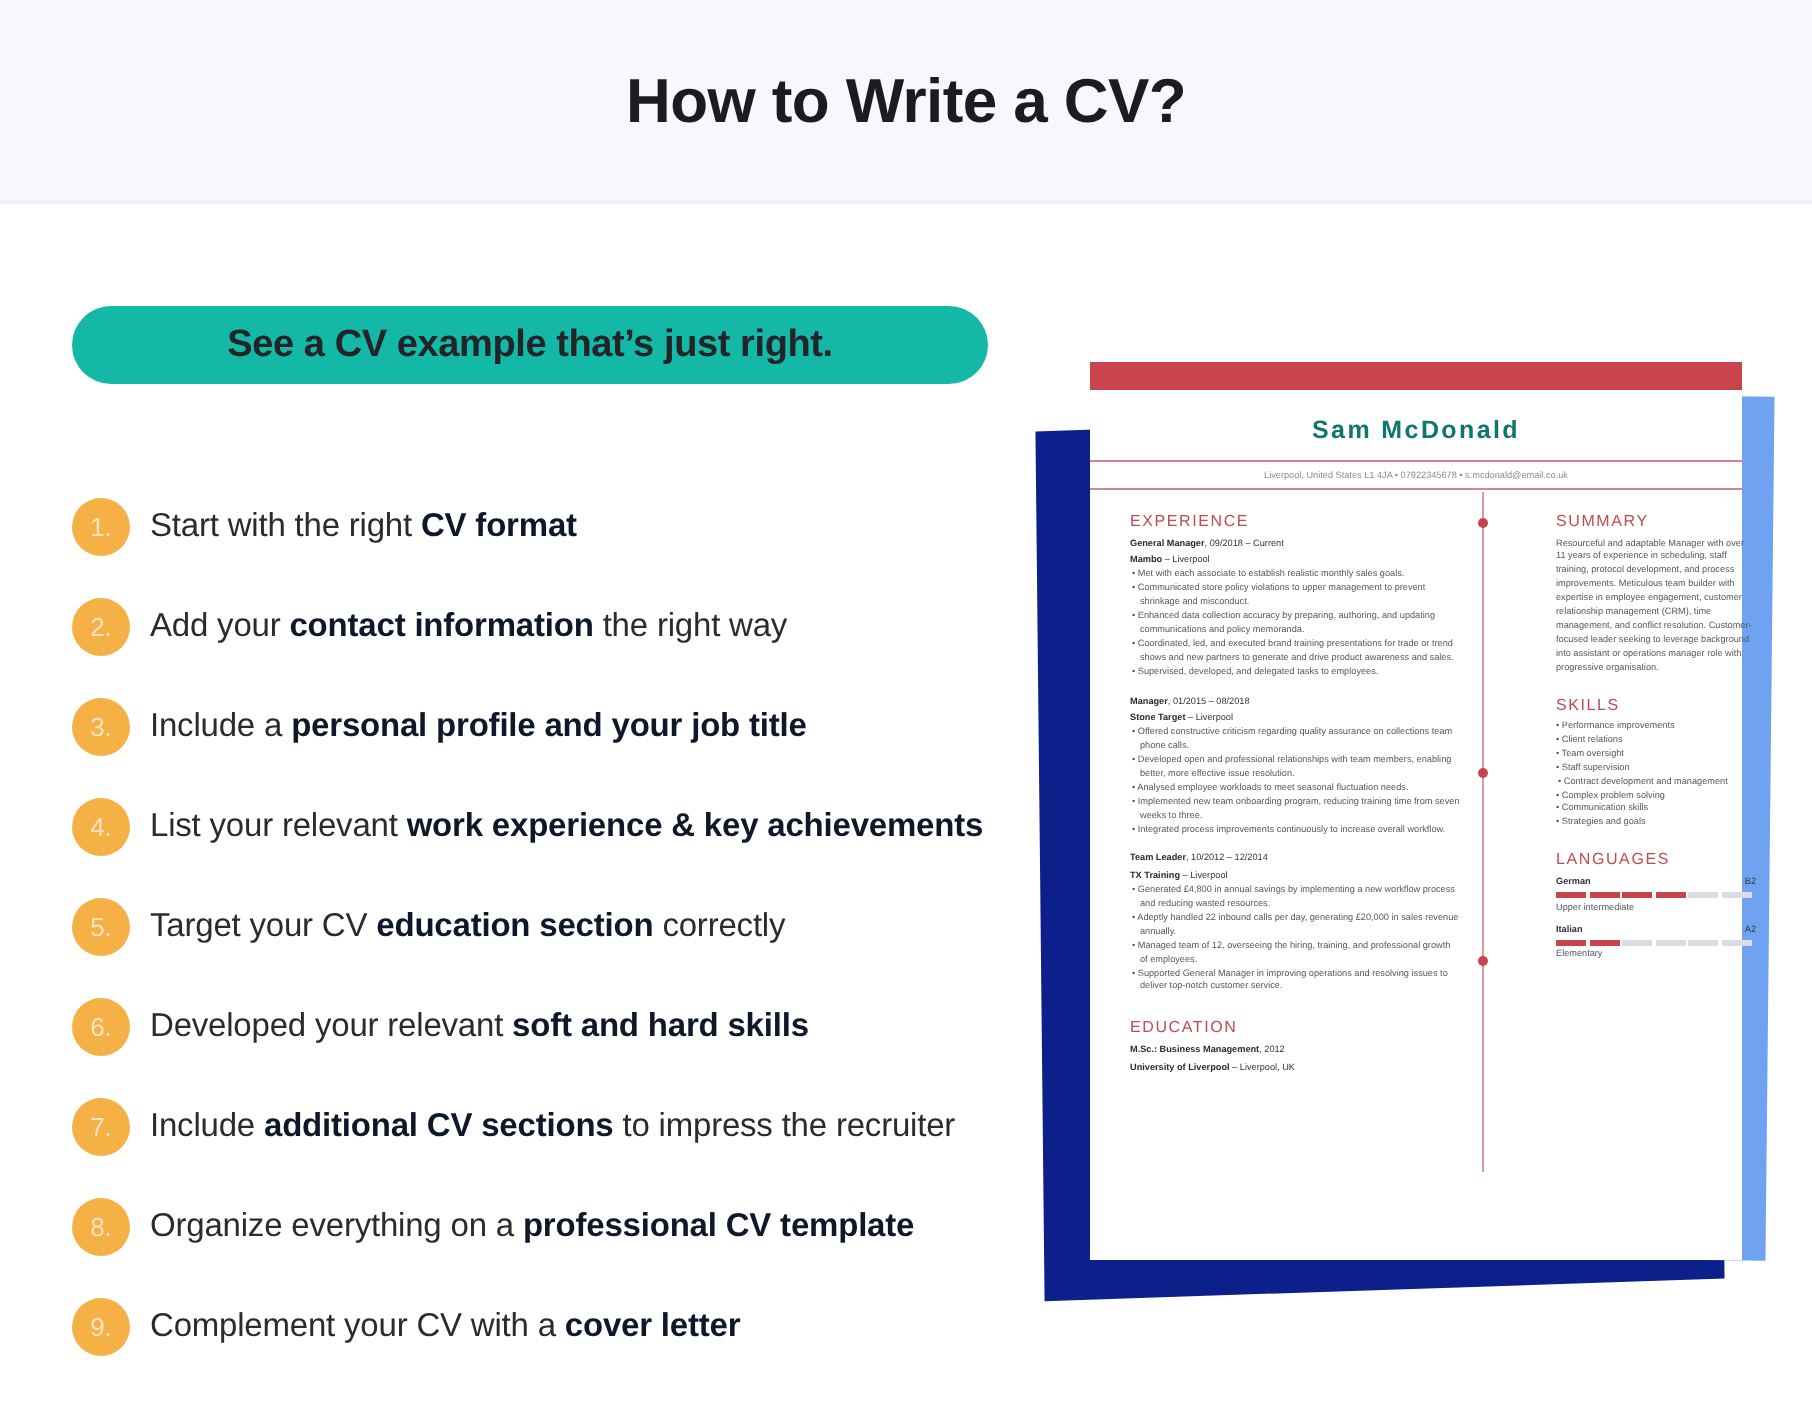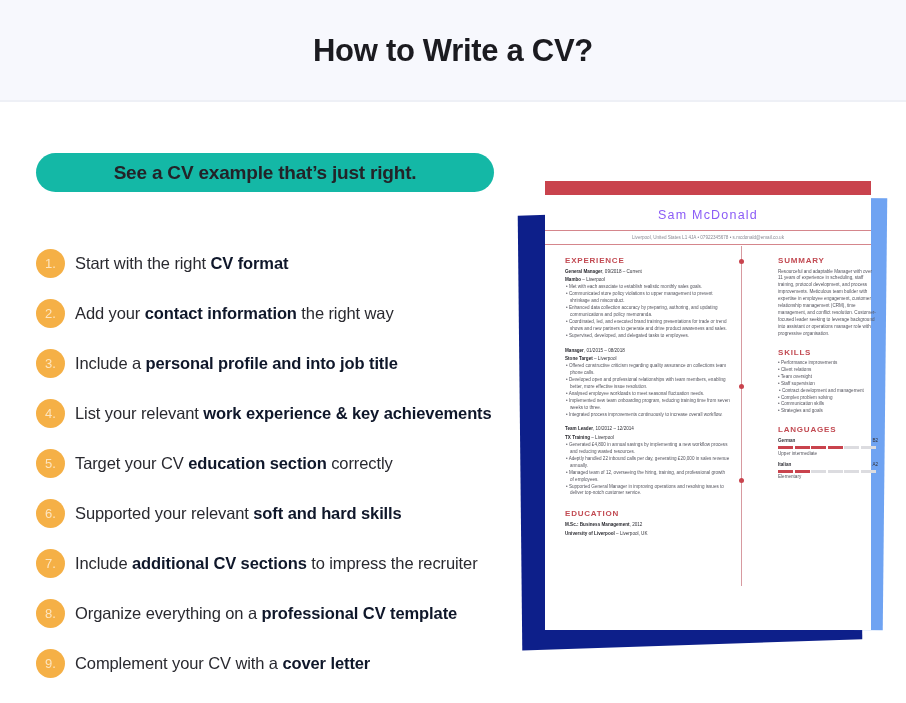--- a/index.html
+++ b/index.html
@@ -13,30 +13,30 @@
 
   .steps { position: absolute; left: 36px; top: 238px; width: 480px; }
   .step { display: flex; align-items: center; height: 50px; cursor: pointer; }
   .num { width: 29px; height: 29px; border-radius: 50%; background: #f5b046; color: #fde5bf; font-size: 13px; display: flex; align-items: center; justify-content: center; flex-shrink: 0; margin-right: 10px; }
   .txt { font-size: 16.5px; color: #2a2a30; white-space: nowrap; letter-spacing: -0.1px; }
   .txt b { color: #0f172a; }
   .shape-navy { position: absolute; left: 520px; top: 210px; width: 340px; height: 435px; background: #0d1f8a; transform: skewY(-1.3deg) rotate(-0.6deg); }
   .shape-light { position: absolute; left: 820px; top: 198px; width: 65px; height: 432px; background: #6fa3f2; transform: rotate(0.6deg); }
   .cv-card { position: absolute; left: 545px; top: 195px; width: 326px; height: 435px; background: #ffffff; }
   .cv-topbar { position: absolute; left: 545px; top: 181px; width: 326px; height: 14px; background: #c9434d; }
-  .cv-name { position: absolute; left: 545px; top: 208px; width: 326px; text-align: center; font-size: 12.5px; font-weight: normal; color: #8b5cf6; letter-spacing: 1.2px; }
+  .cv-name { position: absolute; left: 545px; top: 208px; width: 326px; text-align: center; font-size: 12.5px; font-weight: bold; color: #0f766e; letter-spacing: 1.2px; }
   .cv-rule1 { position: absolute; left: 545px; top: 230px; width: 326px; height: 1px; background: #d5868c; }
   .cv-contact { position: absolute; left: 545px; top: 235px; width: 326px; text-align: center; font-size: 4.6px; color: #8a8a94; }
   .cv-rule2 { position: absolute; left: 545px; top: 244px; width: 326px; height: 1px; background: #d5868c; }
   .cv-vline { position: absolute; left: 741px; top: 246px; width: 1px; height: 340px; background: #d79aa0; }
   .cv-dot { position: absolute; left: 739px; width: 5px; height: 5px; border-radius: 50%; background: #c9434d; }
 
   .cv-left { position: absolute; left: 565px; top: 256px; width: 165px; font-size: 4.6px; color: #55555e; line-height: 1.5; }
   .cv-right { position: absolute; left: 778px; top: 256px; width: 100px; font-size: 4.6px; color: #55555e; line-height: 1.5; }
-  .sec-title { font-size: 8px; font-weight: bold; color: #c24a52; letter-spacing: 0.8px; margin-bottom: 3px; line-height: 1.2; }
+  .sec-title { font-size: 8px; font-weight: normal; color: #c24a52; letter-spacing: 0.8px; margin-bottom: 3px; line-height: 1.2; }
   .job-head { color: #33333a; margin-top: 2px; }
   .job-head b { color: #2a2a30; }
   .bul { padding-left: 5px; text-indent: -4px; }
   .gap { height: 6px; }
   .lang-row { display: flex; justify-content: space-between; color: #33333a; }
   .bars { display: flex; gap: 1.5px; margin: 1.5px 0; }
   .bar { width: 15px; height: 3px; background: #dcdce0; }
   .bar.on { background: #c9434d; }
 </style>
 </head>
@@ -52,33 +52,33 @@
   <div class="step">
     <span class="num">1.</span>
     <span class="txt"><span>Start with the right </span><b>CV format</b><span></span></span>
   </div>
   <div class="step">
     <span class="num">2.</span>
     <span class="txt"><span>Add your </span><b>contact information</b><span> the right way</span></span>
   </div>
   <div class="step">
     <span class="num">3.</span>
-    <span class="txt"><span>Include a </span><b>personal profile and into job title</b><span></span></span>
+    <span class="txt"><span>Include a </span><b>personal profile and your job title</b><span></span></span>
   </div>
   <div class="step">
     <span class="num">4.</span>
     <span class="txt"><span>List your relevant </span><b>work experience &amp; key achievements</b><span></span></span>
   </div>
   <div class="step">
     <span class="num">5.</span>
     <span class="txt"><span>Target your CV </span><b>education section</b><span> correctly</span></span>
   </div>
   <div class="step">
     <span class="num">6.</span>
-    <span class="txt"><span>Supported your relevant </span><b>soft and hard skills</b><span></span></span>
+    <span class="txt"><span>Developed your relevant </span><b>soft and hard skills</b><span></span></span>
   </div>
   <div class="step">
     <span class="num">7.</span>
     <span class="txt"><span>Include </span><b>additional CV sections</b><span> to impress the recruiter</span></span>
   </div>
   <div class="step">
     <span class="num">8.</span>
     <span class="txt"><span>Organize everything on a </span><b>professional CV template</b><span></span></span>
   </div>
   <div class="step">

